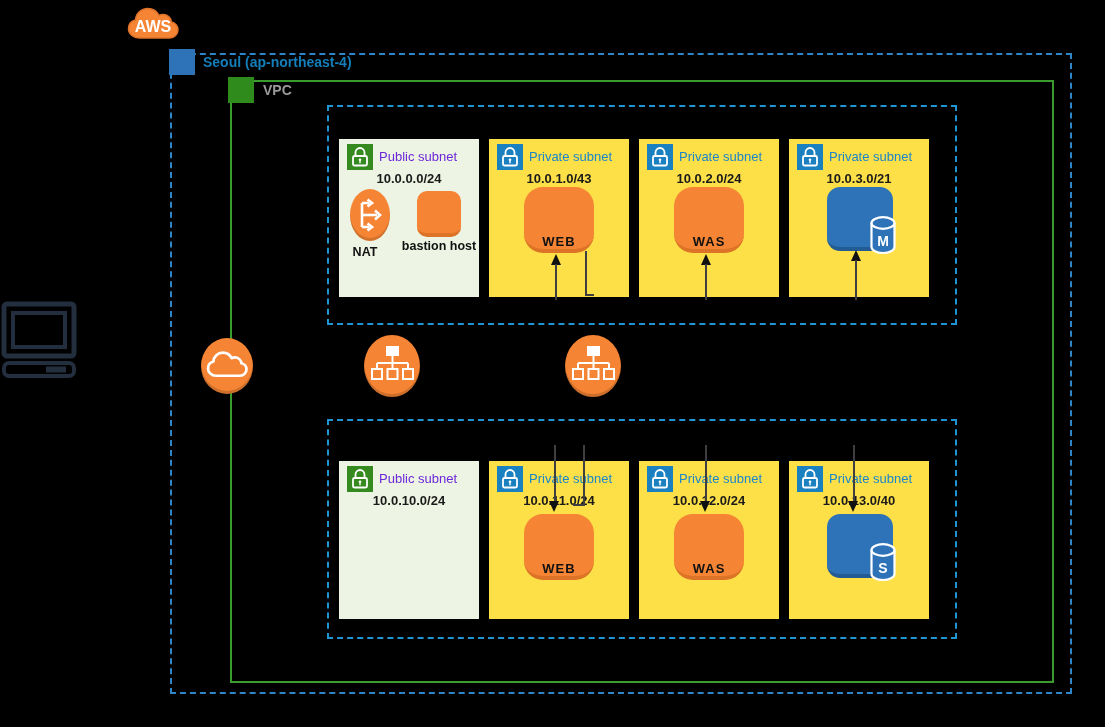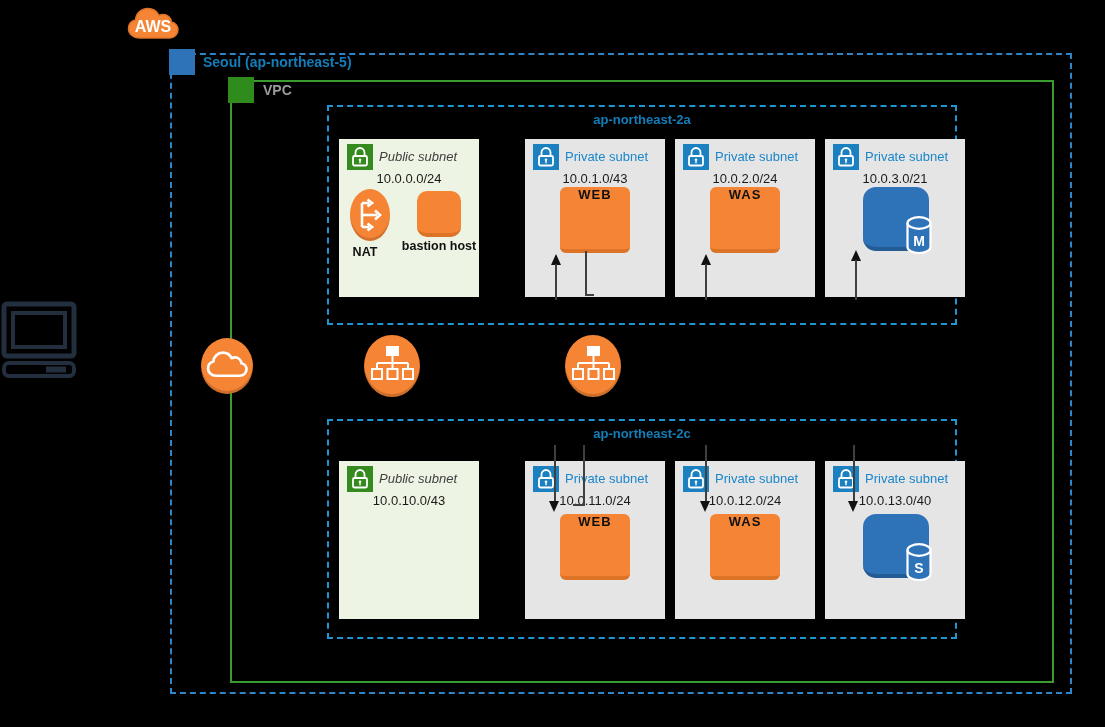--- a/index.html
+++ b/index.html
@@ -18,32 +18,32 @@
   
   .tag-sq{width:26px;height:26px;}
   .region-sq{left:169px;top:49px;background:#2E73B8;}
   .vpc-sq{left:228px;top:77px;background:#2E8B1C;}
   .region-label{left:203px;top:54px;color:#147EBA;font-weight:bold;font-size:14px;}
   .vpc-label{left:263px;top:82px;color:#9A9A9A;font-weight:bold;font-size:14px;}
 
   
   .subnet{position:absolute;width:140px;height:158px;}
   .subnet.public{background:#EDF4E3;}
-  .subnet.private{background:#e5e5e5;margin-left:36px;}
+  .subnet.private{background:#fde047;}
   .lock{position:absolute;left:8px;top:5px;width:26px;height:26px;}
   .lock.pub{background:#358A1F;} .lock.priv{background:#1B80C0;}
   .sn-label{position:absolute;left:40px;top:10px;font-size:13px;}
-  .subnet.public .sn-label{color:#404040;font-style:italic;}
+  .subnet.public .sn-label{color:#6d28d9;}
   .subnet.private .sn-label{color:#1B86CA;}
   .sn-cidr{position:absolute;left:0;top:32px;width:100%;text-align:center;
-           color:#1A1A1A;font-weight:normal;font-size:13px;}
-
-  
-  .ec2-big{position:absolute;width:70px;height:62px;background:#F58534;border-radius:6px;
-           border-bottom:4px solid #DD7326;display:flex;align-items:flex-start;justify-content:center;
+           color:#1A1A1A;font-weight:bold;font-size:13px;}
+
+  
+  .ec2-big{position:absolute;width:70px;height:62px;background:#F58534;border-radius:19px;
+           border-bottom:4px solid #DD7326;display:flex;align-items:flex-end;justify-content:center;
            color:#111;font-weight:bold;font-size:13px;letter-spacing:1px;}
   .ec2-small{position:absolute;width:44px;height:42px;background:#F58534;border-radius:10px;
              border-bottom:4px solid #DD7326;}
   .rds{position:absolute;width:66px;height:60px;background:#2E73B8;border-radius:13px;
        border-bottom:4px solid #235C94;}
   .cyl{position:absolute;right:-5px;bottom:-10px;}
   .inst-label{position:absolute;text-align:center;color:#111;font-weight:bold;font-size:12.5px;}
   .nat-icon{position:absolute;width:40px;height:52px;background:#F58534;border-radius:50%;
             box-shadow:inset 0 -3px 0 rgba(0,0,0,.14);}
   .elb{position:absolute;width:56px;height:62px;background:#F58534;border-radius:50%;
@@ -64,28 +64,27 @@
 
 <div class="canvas">
 
   <svg class="abs" style="left:124px;top:0" width="64" height="42" viewBox="0 0 64 42">
     <path d="M16 38 C 9 38 4.5 33.8 4.5 28.6 C 4.5 24.3 7.4 20.9 11.5 19.9 C 11.9 13.5 17.2 8.5 23.7 8.5 C 28.6 8.5 32.9 11.3 35 15.5 C 36.2 14.9 37.6 14.5 39 14.5 C 43.4 14.5 47 17.8 47.4 22 C 51.2 22.7 54 25.9 54 29.8 C 54 34.3 50.3 38 45.7 38 Z" fill="#F58534" stroke="#E0732A" stroke-width="1.5"></path>
     <text x="29" y="32" text-anchor="middle" font-size="16" font-weight="bold" fill="#ffffff">AWS</text>
   </svg>
 
   <div class="abs region-box"></div>
   <div class="abs tag-sq region-sq"></div>
-  <div class="abs region-label">Seoul (ap-northeast-5)</div>
+  <div class="abs region-label">Seoul (ap-northeast-4)</div>
 
   <div class="abs vpc-box"></div>
   <div class="abs tag-sq vpc-sq"></div>
   <div class="abs vpc-label">VPC</div>
 
   <div class="abs az az-2a">
-    <div class="az-label">ap-northeast-2a</div>
 
     <div class="subnet public" style="left:10px;top:32px">
       <div class="lock pub">
         <svg width="26" height="26" viewBox="0 0 26 26">
             <path d="M8.5 12 V8.5 a4.5 4.5 0 0 1 9 0 V12" fill="none" stroke="#fff" stroke-width="1.8"></path>
             <rect x="6" y="12" width="14" height="9.5" rx="1.5" fill="none" stroke="#fff" stroke-width="1.8"></rect>
             <circle cx="13" cy="15.8" r="1.3" fill="#fff"></circle>
             <line x1="13" y1="16.5" x2="13" y2="19.2" stroke="#fff" stroke-width="1.4"></line>
           </svg>
       </div>
@@ -154,33 +153,32 @@
         <svg class="cyl" width="30" height="42" viewBox="0 0 30 42">
           <path d="M3.5 8 V 32 a11.5 6 0 0 0 23 0 V 8" fill="#2E73B8" stroke="#fff" stroke-width="2.2"></path>
           <ellipse cx="15" cy="8" rx="11.5" ry="5.8" fill="#2E73B8" stroke="#fff" stroke-width="2.2"></ellipse>
           <text x="15" y="31" text-anchor="middle" font-size="14" font-weight="bold" fill="#fff">M</text>
         </svg>
       </div>
     </div>
   </div>
 
   <div class="abs az az-2c">
-    <div class="az-label">ap-northeast-2c</div>
 
     <div class="subnet public" style="left:10px;top:40px">
       <div class="lock pub">
         <svg width="26" height="26" viewBox="0 0 26 26">
             <path d="M8.5 12 V8.5 a4.5 4.5 0 0 1 9 0 V12" fill="none" stroke="#fff" stroke-width="1.8"></path>
             <rect x="6" y="12" width="14" height="9.5" rx="1.5" fill="none" stroke="#fff" stroke-width="1.8"></rect>
             <circle cx="13" cy="15.8" r="1.3" fill="#fff"></circle>
             <line x1="13" y1="16.5" x2="13" y2="19.2" stroke="#fff" stroke-width="1.4"></line>
           </svg>
       </div>
       <div class="sn-label">Public subnet</div>
-      <div class="sn-cidr">10.0.10.0/43</div>
+      <div class="sn-cidr">10.0.10.0/24</div>
     </div>
 
     <div class="subnet private" style="left:160px;top:40px">
       <div class="lock priv">
         <svg width="26" height="26" viewBox="0 0 26 26">
             <path d="M8.5 12 V8.5 a4.5 4.5 0 0 1 9 0 V12" fill="none" stroke="#fff" stroke-width="1.8"></path>
             <rect x="6" y="12" width="14" height="9.5" rx="1.5" fill="none" stroke="#fff" stroke-width="1.8"></rect>
             <circle cx="13" cy="15.8" r="1.3" fill="#fff"></circle>
             <line x1="13" y1="16.5" x2="13" y2="19.2" stroke="#fff" stroke-width="1.4"></line>
           </svg>

